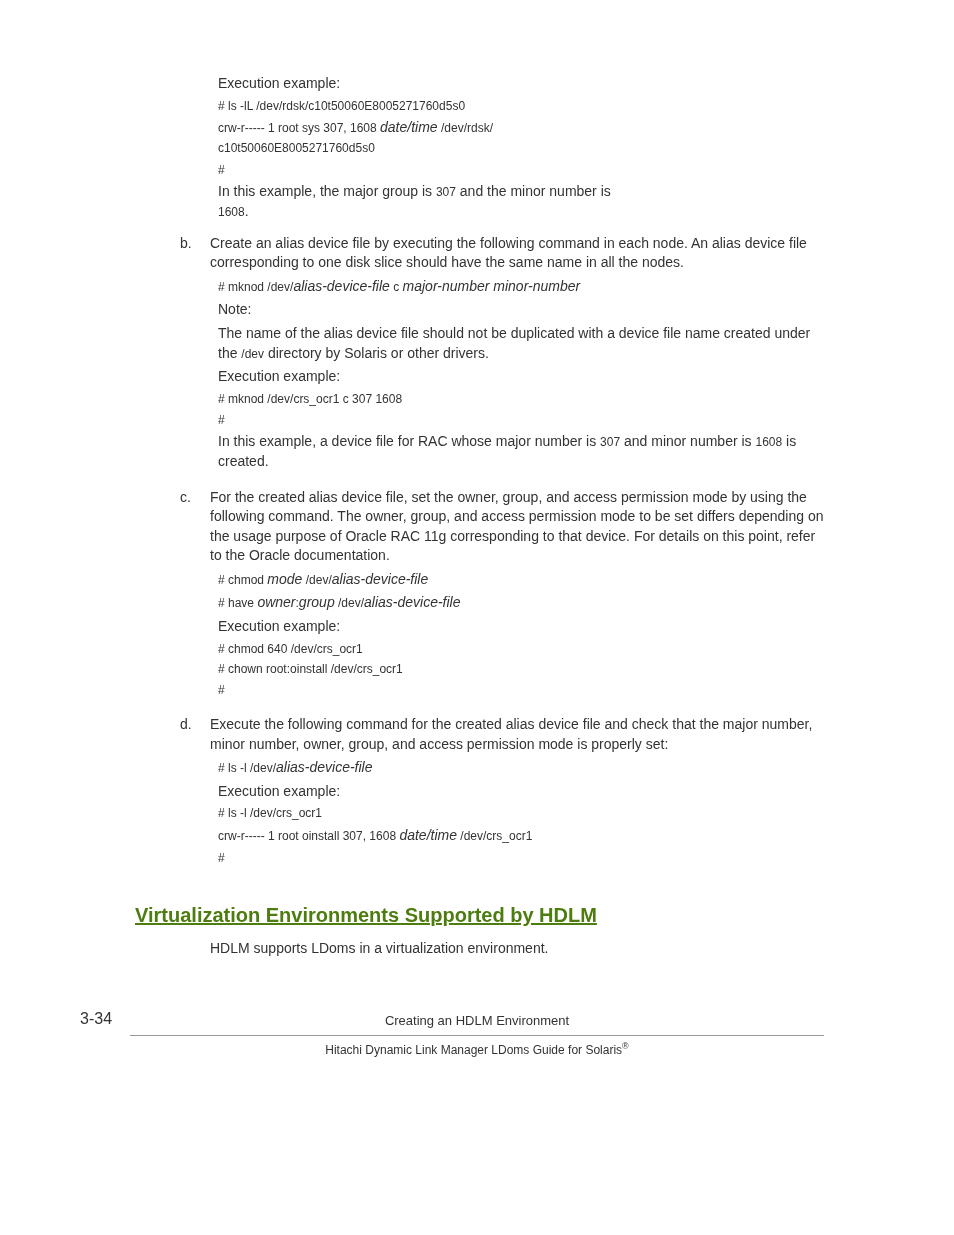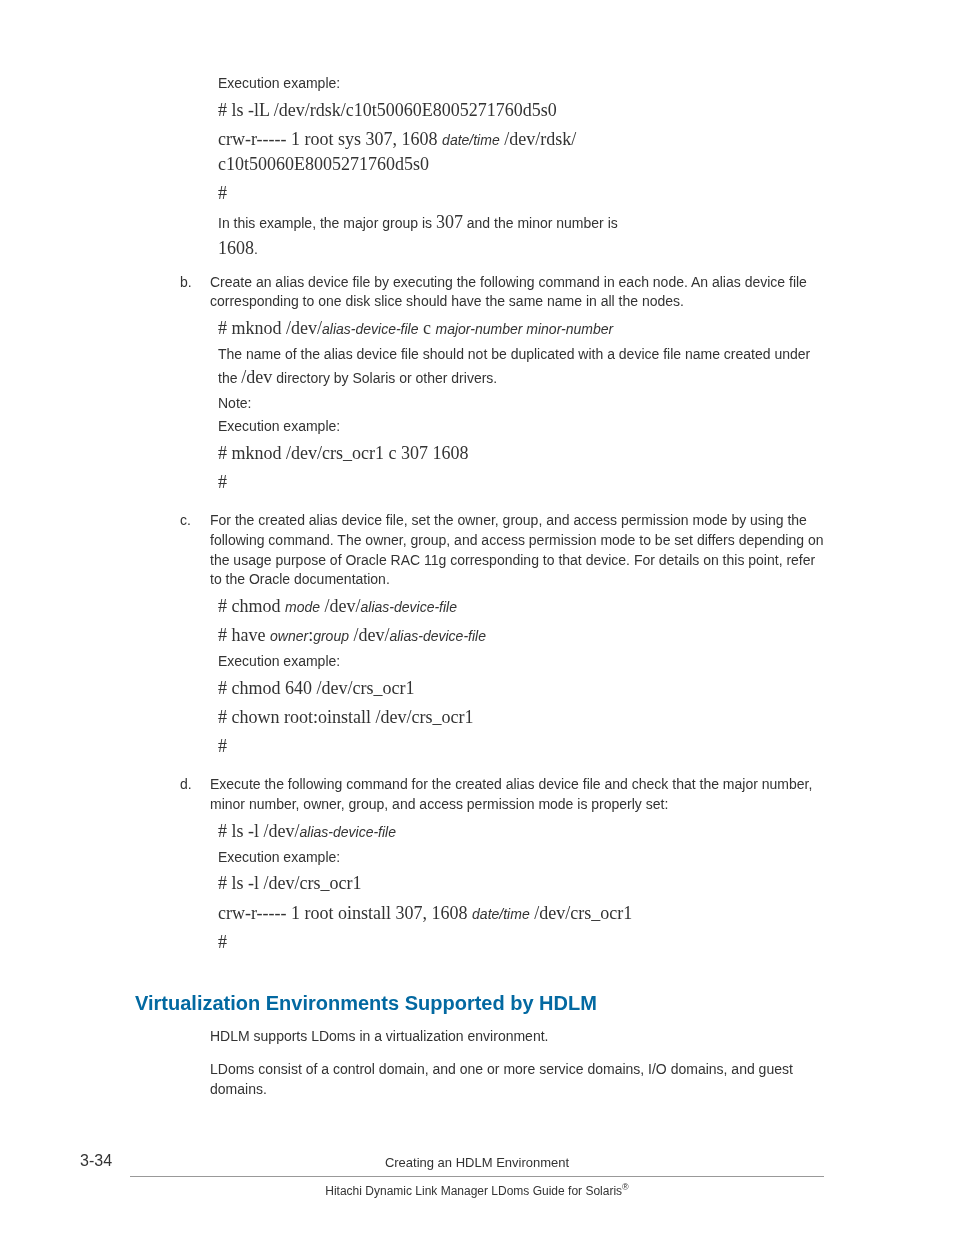--- a/index.html
+++ b/index.html
@@ -27,35 +27,36 @@
     width: 30px;
     flex-shrink: 0;
   }
   .list-body {
     flex: 1;
   }
   .list-para {
     margin: 0 0 4px 0;
   }
   .mono {
-    font-family: Liberation Serif, serif;
-    font-size: 18px;
+    font-family: Liberation Sans, sans-serif;
+    font-size: 12px;
   }
   .italic {
     font-style: italic;
   }
   .boldish {
     
     font-style: italic;
   }
   h2.section {
-    color: #0369a1;
+    color: #4d7c0f;
     font-weight: bold;
     font-size: 20px;
     margin: 30px 0 10px -45px;
+    text-decoration: underline;
   }
   .footer-wrap {
     margin-top: 50px;
   }
   .footer-pg {
     font-size: 16px;
   }
   .footer-line {
     border-top: 1px solid #999;
     margin: 4px 50px 4px 50px;
@@ -99,27 +100,30 @@
   </div>
 </div>
 
 <div class="list-item">
   <div class="list-marker">b.</div>
   <div class="list-body">
     <p class="list-para">Create an alias device file by executing the following command in each node. An alias device file corresponding to one disk slice should have the same name in all the nodes.</p>
     <div class="blk">
       <span class="mono"># mknod </span><span class="mono">/dev/</span><span class="italic">alias-device-file</span><span class="mono"> c </span><span class="italic">major-number</span><span> </span><span class="italic">minor-number</span>
     </div>
+    <div class="blk">Note:</div>
     <div class="blk">
       <span>The name of the alias device file should not be duplicated with a device file name created under the </span><span class="mono">/dev</span><span> directory by Solaris or other drivers.</span>
     </div>
-    <div class="blk">Note:</div>
     <div class="blk">Execution example:</div>
     <div class="blk mono"># mknod /dev/crs_ocr1 c 307 1608</div>
     <div class="blk mono">#</div>
+    <div class="blk">
+      <span>In this example, a device file for RAC whose major number is </span><span class="mono">307</span><span> and minor number is </span><span class="mono">1608</span><span> is created.</span>
+    </div>
   </div>
 </div>
 
 <div class="list-item">
   <div class="list-marker">c.</div>
   <div class="list-body">
     <p class="list-para">For the created alias device file, set the owner, group, and access permission mode by using the following command. The owner, group, and access permission mode to be set differs depending on the usage purpose of Oracle RAC 11g corresponding to that device. For details on this point, refer to the Oracle documentation.</p>
     <div class="blk">
       <span class="mono"># chmod </span><span class="italic">mode</span><span class="mono"> /dev/</span><span class="italic">alias-device-file</span>
     </div>
@@ -145,21 +149,20 @@
     <div class="blk">
       <span class="mono">crw-r----- 1 root oinstall 307, 1608 </span><span class="boldish">date/time</span><span class="mono"> /dev/crs_ocr1</span>
     </div>
     <div class="blk mono">#</div>
   </div>
 </div>
 
 <div style="margin-left:100px; margin-right:50px;">
   <h2 class="section">Virtualization Environments Supported by HDLM</h2>
   <p class="para-space" style="margin-left:30px;">HDLM supports LDoms in a virtualization environment.</p>
-  <p class="para-space" style="margin-left:30px;">LDoms consist of a control domain, and one or more service domains, I/O domains, and guest domains.</p>
 </div>
 
 <div class="footer-wrap">
   <div class="row">
     <div class="footer-pg" style="width:120px;">3-34</div>
     <div style="flex:1;" class="footer-center">Creating an HDLM Environment</div>
     <div style="width:120px;"></div>
   </div>
   <div class="footer-line"></div>
   <div class="footer-small">

